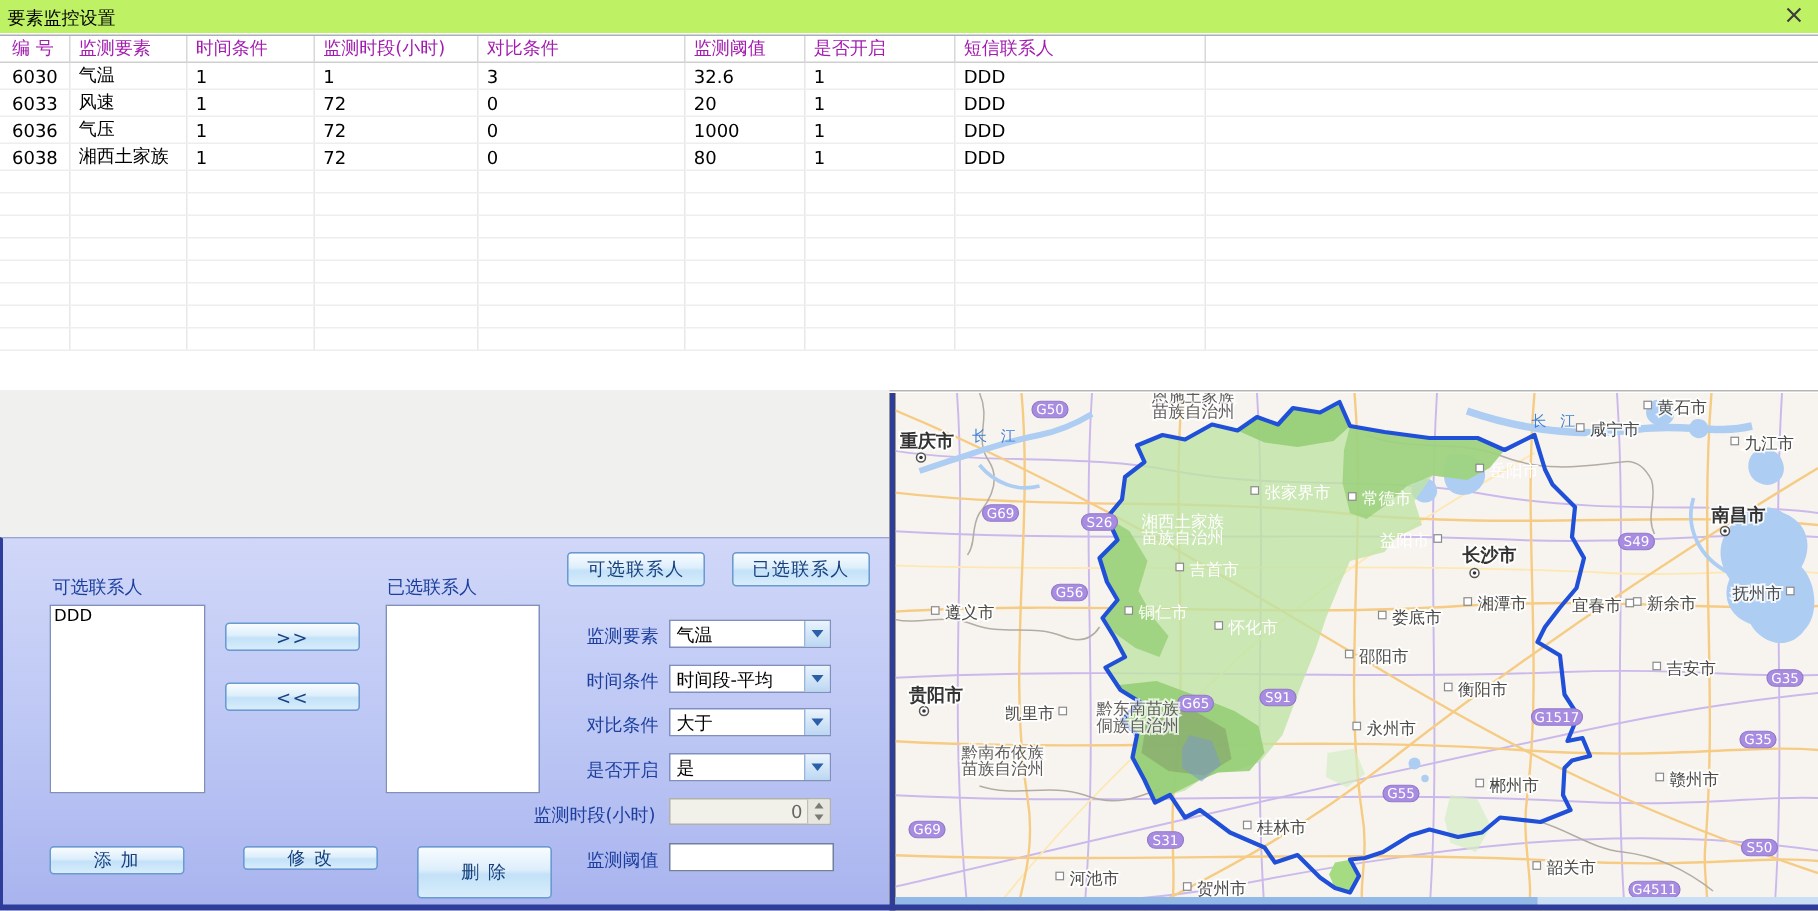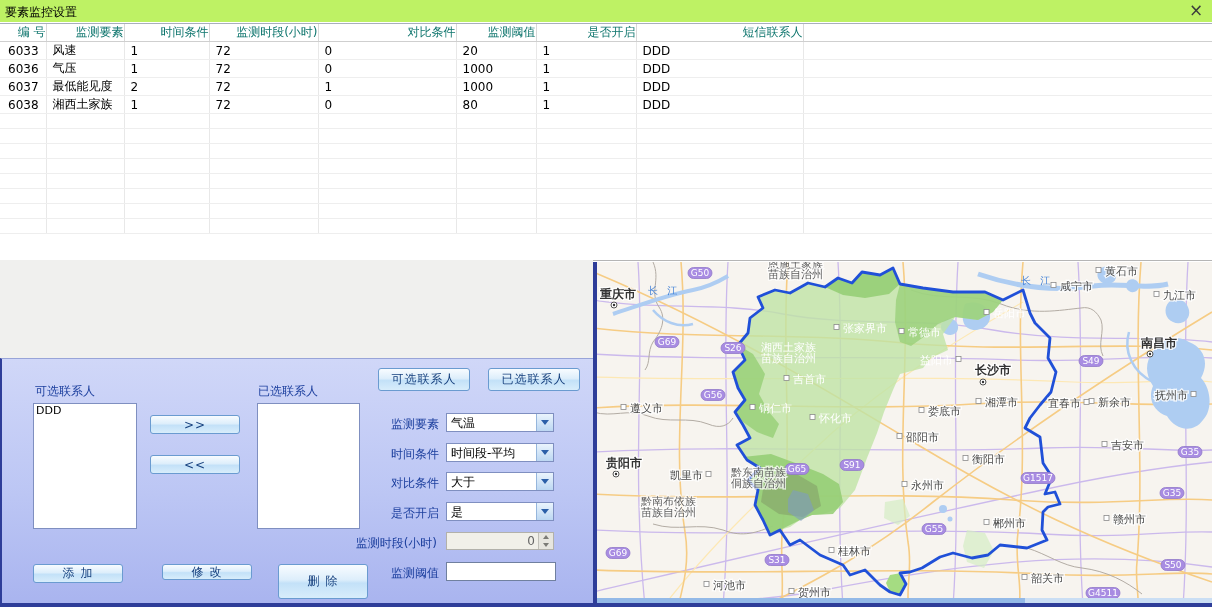--- a/index.html
+++ b/index.html
@@ -6,21 +6,21 @@
   body{width:1212px;height:607px;position:relative;overflow:hidden;background:#fff;
        font-family:"DejaVu Sans",sans-serif;-webkit-font-smoothing:antialiased}
   .titlebar{position:absolute;left:0;top:0;width:1212px;height:22px;background:#bef264}
   .title{position:absolute;left:5px;top:4px;font-size:12px;color:#000;white-space:nowrap}
   .close{position:absolute;right:7px;top:0px;width:18px;height:20px;font-size:17px;color:#3c3c3c;
          text-align:center;line-height:20px;cursor:pointer}
   
   .tblwrap{position:absolute;left:0;top:23px;width:1212px;height:236px;border-top:1px solid #a9afbc;
            border-bottom:1px solid #b5b5b5;overflow:hidden;background:#fff}
   table{border-collapse:collapse;table-layout:fixed;width:1212px}
-  th{height:17px;font-weight:normal;font-size:12px;text-align:right;padding:0 0 0 6px;color:#0f766e;
+  th{height:17px;font-weight:normal;font-size:12px;text-align:left;padding:0 0 0 6px;color:#a21caf;
      border-right:1px solid #d8d8d8;border-bottom:1px solid #cfcfcf;white-space:nowrap;overflow:hidden}
   td{height:14px;font-size:12px;padding:0 0 0 6px;color:#000;border-right:1px solid #e8e8e8;
      border-bottom:1px solid #eeeeee;white-space:nowrap;overflow:hidden}
   th.c0,td.c0{padding-left:8px}
   th.filler,td.filler{border-right:none}
   
   .midgray{position:absolute;left:0;top:260px;width:593px;height:98px;background:#f0f0ee}
   
   .panel{position:absolute;left:0;top:358px;width:593px;height:246px;box-sizing:border-box;
          background:linear-gradient(180deg,var(--panelTop) 0%,#bcc6f4 55%,var(--panelBot) 100%);
@@ -97,47 +97,47 @@
             <th class="">监测时段(小时)</th>
             <th class="">对比条件</th>
             <th class="">监测阈值</th>
             <th class="">是否开启</th>
             <th class="">短信联系人</th>
             <th class="filler"></th>
           </tr>
         </thead>
       <tbody id="tbody">
           <tr>
+            <td class="c0">6030</td>
+            <td class="">气温</td>
+            <td class="">1</td>
+            <td class="">1</td>
+            <td class="">3</td>
+            <td class="">32.6</td>
+            <td class="">1</td>
+            <td class="">DDD</td>
+            <td class="filler"></td>
+          </tr>
+          <tr>
             <td class="c0">6033</td>
             <td class="">风速</td>
             <td class="">1</td>
             <td class="">72</td>
             <td class="">0</td>
             <td class="">20</td>
             <td class="">1</td>
             <td class="">DDD</td>
             <td class="filler"></td>
           </tr>
           <tr>
             <td class="c0">6036</td>
             <td class="">气压</td>
             <td class="">1</td>
             <td class="">72</td>
             <td class="">0</td>
-            <td class="">1000</td>
-            <td class="">1</td>
-            <td class="">DDD</td>
-            <td class="filler"></td>
-          </tr>
-          <tr>
-            <td class="c0">6037</td>
-            <td class="">最低能见度</td>
-            <td class="">2</td>
-            <td class="">72</td>
-            <td class="">1</td>
             <td class="">1000</td>
             <td class="">1</td>
             <td class="">DDD</td>
             <td class="filler"></td>
           </tr>
           <tr>
             <td class="c0">6038</td>
             <td class="">湘西土家族</td>
             <td class="">1</td>
             <td class="">72</td>

